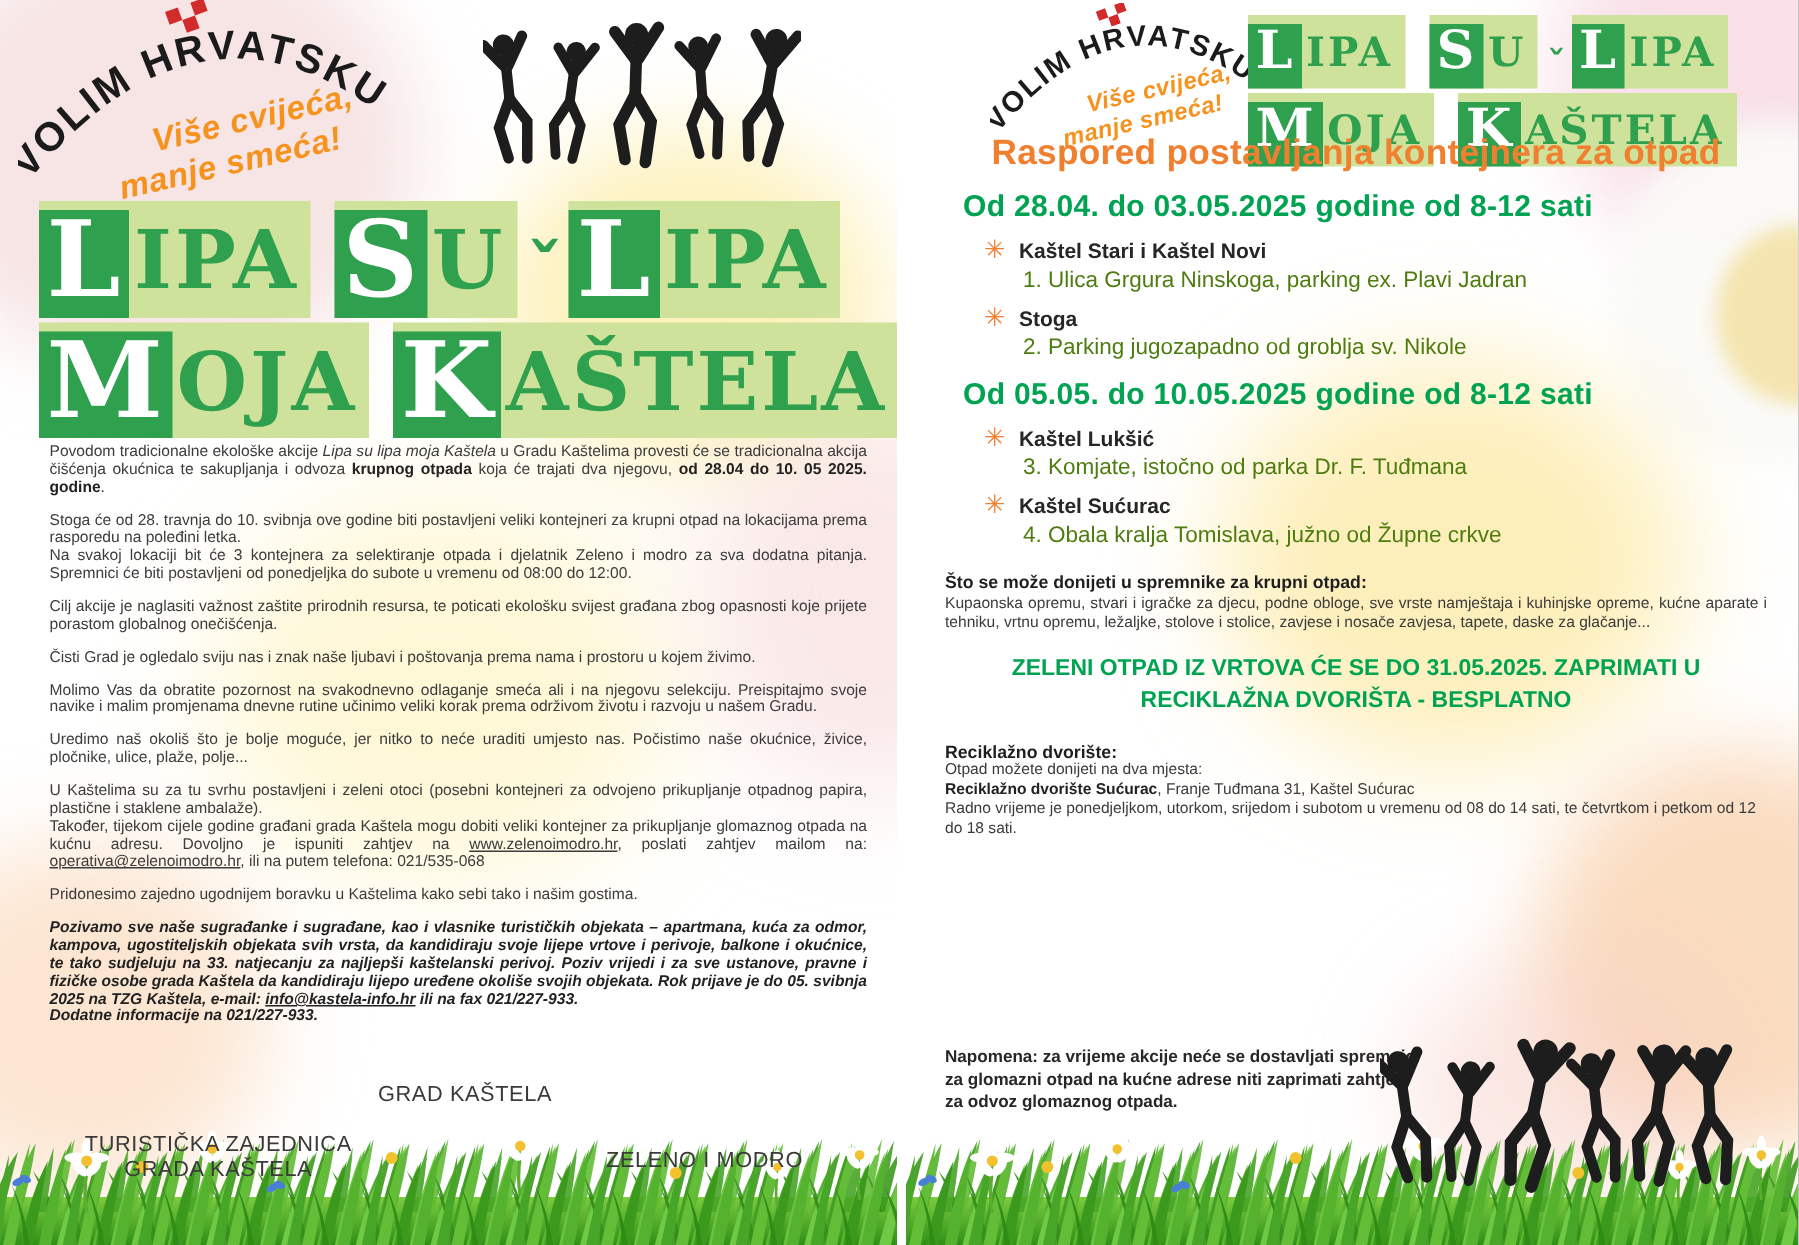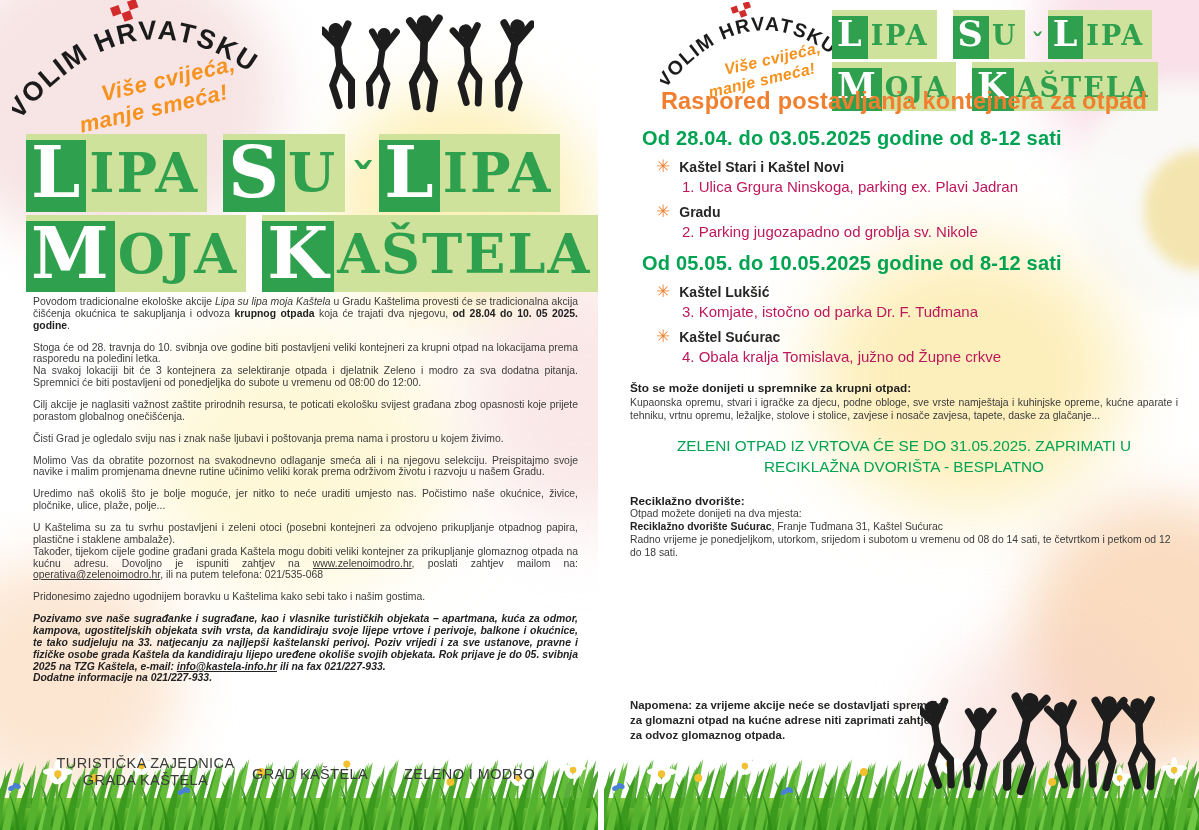--- a/index.html
+++ b/index.html
@@ -41,40 +41,40 @@
   .body-col { position:absolute; left:33px; top:296px; width:545px;
               font-size:10.4px; line-height:1.14; text-align:justify; color:#3c3c3c; }
   .para { margin:0 0 10px 0; }
   .b { font-weight:bold; color:#222; }
   .i { font-style:italic; }
   .u { text-decoration:underline; }
 
   .footer-org { position:absolute; z-index:6; color:#3a3a3a; font-size:14.5px;
                 letter-spacing:.4px; white-space:nowrap; }
   #org1 { left:48px; top:755px; width:195px; text-align:center; line-height:1.2; white-space:normal; }
-  #org2 { left:252px; top:766px; }
+  #org2 { left:252px; top:722px; }
   #org3 { left:404px; top:766px; }
 
   
   .r-col { position:absolute; left:26px; top:88px; width:548px; }
   .r-heading { color:#F08030; font-size:23.5px; font-weight:bold; text-align:center;
                letter-spacing:.2px; margin:0 0 4px 0; }
   .period { color:#00A352; font-size:20px; font-weight:bold; margin:12px 0 8px 12px;
             letter-spacing:.2px; }
   .loc-row { display:flex; align-items:center; gap:9px; margin:8px 0 3px 26px; }
   .bullet { color:#F08030; font-size:17px; line-height:1; }
   .loc-name { font-weight:bold; font-size:14px; color:#262626; }
-  .loc-detail { font-size:15px; color:#be185d; margin:0 0 6px 52px; }
+  .loc-detail { font-size:15px; color:#4d7c0f; margin:0 0 6px 52px; }
 
   .bulk { margin-top:16px; }
   .bulk-title { font-weight:bold; font-size:11.8px; color:#1e1e1e; margin:0 0 2px 0; }
   .bulk-body { font-size:10.4px; line-height:1.22; text-align:justify; margin:0; }
 
   .green-notice { margin:14px 0 0 0; text-align:center; color:#00A352;
-                  font-weight:normal; font-size:15.3px; line-height:1.35; }
+                  font-weight:bold; font-size:15.3px; line-height:1.35; }
 
   .recycling { margin-top:16px; font-size:10.4px; line-height:1.24; }
   .rec-title { font-weight:bold; font-size:11.8px; color:#1e1e1e; margin:0; }
   .rl { margin:0; }
 
   .note { position:absolute; left:26px; top:698px; width:322px; font-weight:bold;
           font-size:11.4px; line-height:1.3; color:#272727; z-index:6; }
 
   
   .grass { position:absolute; left:0; bottom:0; width:100%; height:90px; z-index:5; }
@@ -325,21 +325,21 @@
 
       <div>
           <div class="period">Od 28.04. do 03.05.2025 godine od 8-12 sati</div>
           <div class="loc-row">
             <span class="bullet">✳</span>
             <span class="loc-name">Kaštel Stari i Kaštel Novi</span>
           </div>
           <div class="loc-detail">1. Ulica Grgura Ninskoga, parking ex. Plavi Jadran</div>
           <div class="loc-row">
             <span class="bullet">✳</span>
-            <span class="loc-name">Gradu</span>
+            <span class="loc-name">Stoga</span>
           </div>
           <div class="loc-detail">2. Parking jugozapadno od groblja sv. Nikole</div>
           <div class="period">Od 05.05. do 10.05.2025 godine od 8-12 sati</div>
           <div class="loc-row">
             <span class="bullet">✳</span>
             <span class="loc-name">Kaštel Lukšić</span>
           </div>
           <div class="loc-detail">3. Komjate, istočno od parka Dr. F. Tuđmana</div>
           <div class="loc-row">
             <span class="bullet">✳</span>

